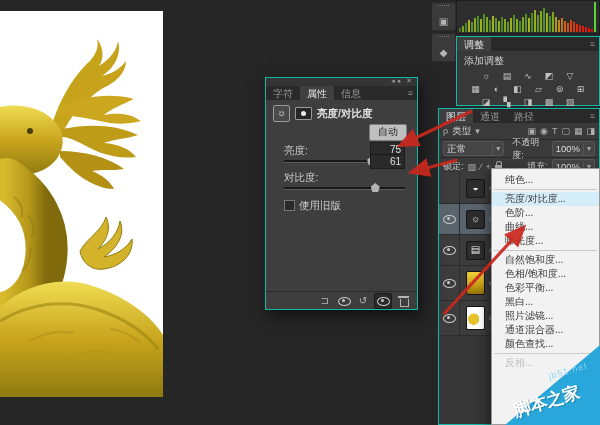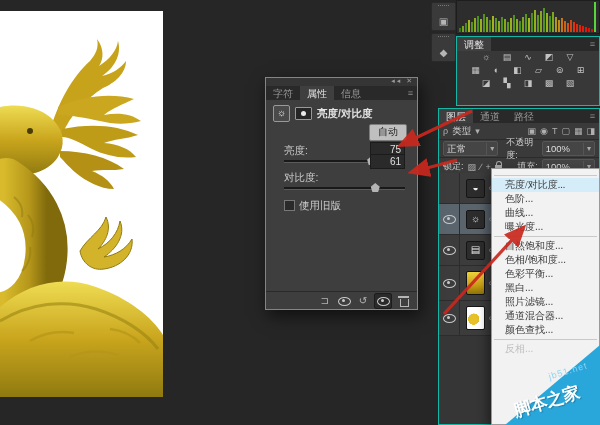--- a/index.html
+++ b/index.html
@@ -27,21 +27,21 @@
   #adjustments{left:456px;top:36px;width:144px;height:70px;}
   .adj-add{font-size:10px;color:#cfcfcf;padding:3px 0 2px 7px;}
   .adj-row{display:flex;justify-content:center;gap:5px;margin-bottom:1px;}
   .adj-icon{width:16px;height:12px;font-size:9px;line-height:12px;color:#c2c2c2;text-align:center;}
   
   #layers{left:438px;top:108px;width:162px;height:317px;background:#363636;}
   .lrow{display:flex;align-items:center;font-size:10px;color:#cfcfcf;padding:0 4px;gap:4px;}
   .filter-row{height:16px;background:#3a3a3a;border-bottom:1px solid #2b2b2b;}
   .blend-row,.lock-row{height:17px;background:#3a3a3a;border-bottom:1px solid #2b2b2b;}
   .dd{background:#454545;border:1px solid #555;border-radius:2px;color:#ddd;font-size:9.5px;
-    height:13px;line-height:12px;padding:0 3px;display:flex;align-items:center;gap:13px;}
+    height:13px;line-height:12px;padding:0 3px;display:flex;align-items:center;gap:3px;}
   .dd .caret{color:#aaa;font-size:8px;border-left:1px solid #555;padding-left:3px;}
   .mini-ic{color:#b0b0b0;font-size:9px;line-height:12px;}
   .layer-list{position:absolute;left:0;right:0;top:64px;}
   .layer-row{display:flex;align-items:center;border-bottom:1px solid #2c2c2c;background:#3c3c3c;}
   .layer-row.selected{background:#5a646d;}
   .eye-well{width:20px;align-self:stretch;border-right:1px solid #2c2c2c;display:flex;align-items:center;justify-content:center;}
   .eye{display:inline-block;width:11px;height:7px;border:1px solid #c9c9c9;border-radius:50%;position:relative;}
   .eye::after{content:"";position:absolute;left:3px;top:1px;width:3px;height:3px;border-radius:50%;background:#c9c9c9;}
   .thumb{width:17px;height:17px;margin:0 3px 0 6px;border:1px solid #151515;border-radius:2px;
     background:#2c2c2c;color:#eee;font-size:10px;line-height:16px;text-align:center;flex:0 0 auto;}
@@ -191,20 +191,21 @@
         <div class="hbar" style="height: 3px; background: rgb(224, 12, 6);"></div>
         <div class="hbar" style="height: 30px; background: rgb(90, 212, 60);"></div>
       </div>
   </div>
 
   <div id="adjustments" class="panel">
     <div class="tabbar">
       <span class="tab active">调整</span>
       <span class="pmenu">≡</span>
     </div>
+    <div class="adj-add">添加调整</div>
     <div>
         <div class="adj-row">
           <span class="adj-icon">☼</span>
           <span class="adj-icon">▤</span>
           <span class="adj-icon">∿</span>
           <span class="adj-icon">◩</span>
           <span class="adj-icon">▽</span>
         </div>
         <div class="adj-row">
           <span class="adj-icon">▦</span>
@@ -342,20 +343,21 @@
         <span class="fic"><span class="eye" style="display: inline-block; margin-top: 3px;"></span></span>
         <span class="fic">↺</span>
         <span class="fic pressed"><span class="eye" style="display: inline-block; margin-top: 3px;"></span></span>
         <span class="fic">
           <span class="trash" style="display: block;"></span>
         </span>
       </div>
   </div>
 
   <div id="ctxmenu">
+      <div class="menu-item">纯色...</div>
       <div class="menu-sep"></div>
       <div class="menu-item hl" style="background: rgb(213, 236, 249);">亮度/对比度...</div>
       <div class="menu-item">色阶...</div>
       <div class="menu-item">曲线...</div>
       <div class="menu-item">曝光度...</div>
       <div class="menu-sep"></div>
       <div class="menu-item">自然饱和度...</div>
       <div class="menu-item">色相/饱和度...</div>
       <div class="menu-item">色彩平衡...</div>
       <div class="menu-item">黑白...</div>

